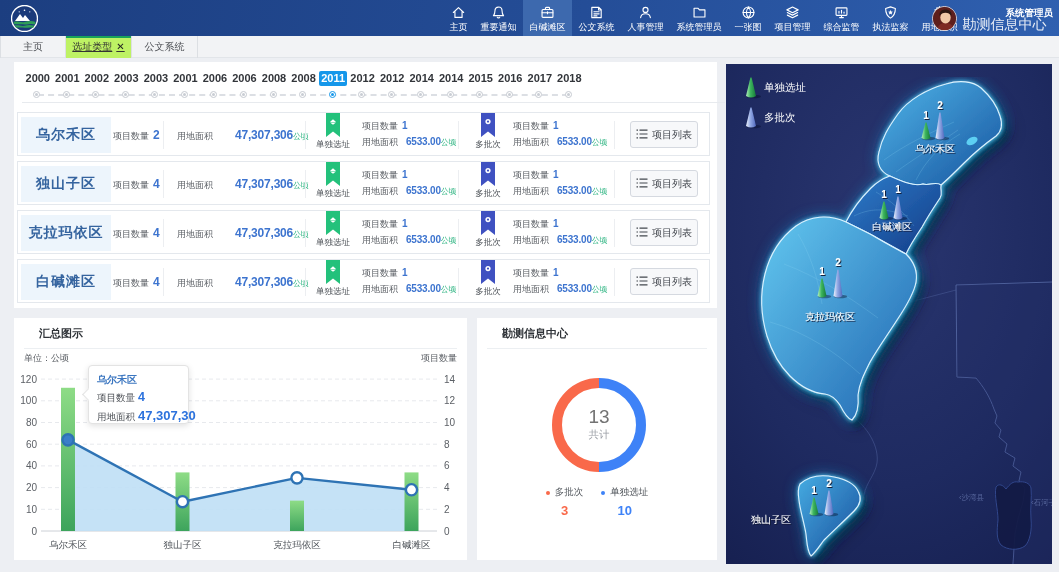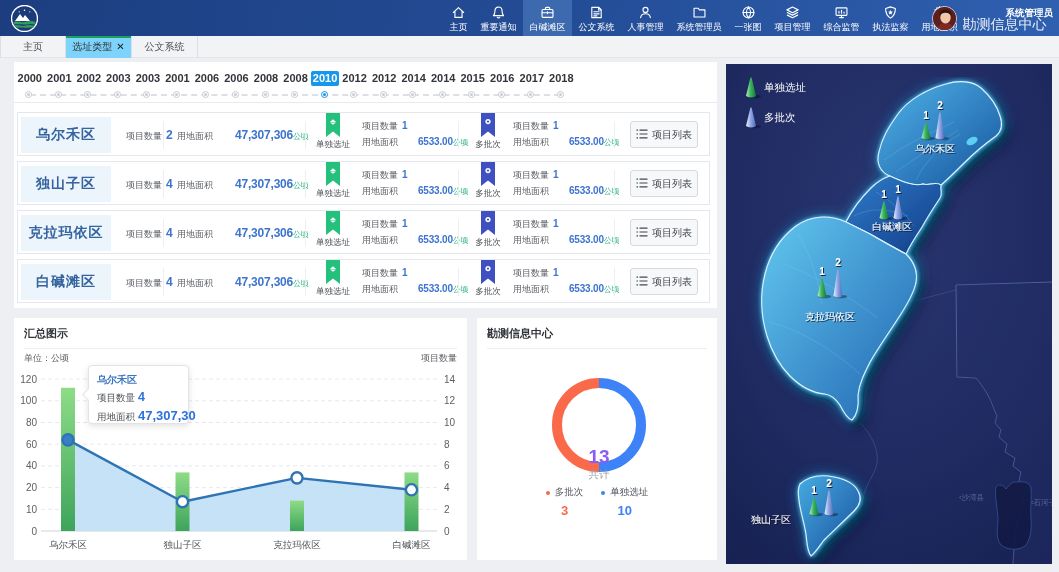--- a/index.html
+++ b/index.html
@@ -24,64 +24,64 @@
   #avatar { width:25px; height:25px; border-radius:50%; overflow:hidden; border:1px solid #e7d5d0; }
   #user-meta { margin-left:6px; }
   #user-name { font-size:9.5px; font-weight:bold; line-height:12px;margin-left:43px; }
   #user-dept { font-size:14px; opacity:.9; line-height:10px; }
 
   
   #tab-bar { position:absolute; left:0; top:36px; width:1059px; height:22px; background:#f2f3f5; border-bottom:1px solid #e2e5e9; display:flex; }
   .tab { min-width:66px; padding:0 6px; height:22px; display:flex; align-items:center; justify-content:center; gap:4px;
     font-size:10px; color:#4a4d52; border-right:1px solid #dcdfe3; cursor:pointer; position:relative; }
   .tab:first-child { border-left:1px solid #dcdfe3; }
-  .tab.active { background:#7dd3fc; color:#333; }
+  .tab.active { background:#bef264; color:#333;text-decoration:underline; }
   .tab.active::before { content:""; position:absolute; left:0; top:0; width:100%; height:2px; background:#19a35a; }
   .tab .tab-close { font-size:10px; font-weight:bold; color:#222; line-height:10px; cursor:pointer; }
 
   
   #left-panel { position:absolute; left:14px; top:62px; width:703px; height:246px; background:#fff; }
-  #timeline { position:absolute; left:0; top:0; width:703px; height:41px; border-bottom:1px solid #e7eaee; }
+  #timeline { position:absolute; left:8px; top:0; width:703px; height:41px; border-bottom:1px solid #e7eaee; }
   #years { position:absolute; left:1px; top:0; width:561px; height:41px; display:flex; }
   .year-item { flex:1; position:relative; text-align:center; cursor:pointer; }
   .year-label { position:absolute; top:9px; left:0; right:0; font-size:11px; font-weight:bold; color:#32353a; line-height:15px; }
   .year-item.selected .year-label { background:#1597ea; color:#fff; border-radius:2px; margin:0 1px; }
   .year-dot { position:absolute; left:50%; top:29px; width:7px; height:7px; margin-left:-4.5px; border-radius:50%;
     background:#fff; border:1px solid #c6cad1; z-index:2; }
   .year-dot::after { content:""; position:absolute; left:50%; top:50%; width:3px; height:3px; margin:-1.5px 0 0 -1.5px; border-radius:50%; background:#c9cdd4; }
   .year-item.selected .year-dot { border-color:#1597ea; }
   .year-item.selected .year-dot::after { background:#1597ea; }
   #dash-line { position:absolute; left:16px; top:31.5px; width:530px; border-top:2px dashed #dcdfe4; z-index:1; }
 
   
   .d-row { position:absolute; left:3px; width:693px; height:44px; background:#fff; border:1px solid #e4e8ed; display:flex; align-items:center; }
   .d-name { position:absolute; left:3px; top:4px; width:90px; height:36px; background:#edf5fc; color:#35649f; font-size:14px; font-weight:bold;
     display:flex; align-items:center; justify-content:center; letter-spacing:1px; }
   .lab { font-size:9px; color:#5c6066; }
   .val-blue { color:#3d74cf; font-weight:bold; }
-  .d-stat1 { position:absolute; left:108px; white-space:nowrap; }
+  .d-stat1 { position:absolute; left:95px; white-space:nowrap; }
   .d-stat1 .v { font-size:12px; margin-left:4px; }
   .d-div { position:absolute; top:8px; width:1px; height:28px; background:#eceef1; }
   .d-stat2 { position:absolute; left:159px; white-space:nowrap; }
   .d-stat2 .v { font-size:12px; margin-left:22px; letter-spacing:-0.2px; }
   .unit-green { color:#28b27e; font-size:8px; font-weight:normal; }
   .ribbon-block { position:absolute; top:0; width:36px; text-align:center; }
   .ribbon-block svg { display:block; margin:0 auto; }
   .ribbon-label { font-size:8.5px; color:#4e5359; margin-top:1px; white-space:nowrap; }
   .mini-stats { position:absolute; font-size:8px; line-height:15px; white-space:nowrap; }
   .mini-stats .r1 .v { font-size:10px; margin-left:4px; }
-  .mini-stats .r2 .v { font-size:10px; margin-left:20px; letter-spacing:-0.2px; }
+  .mini-stats .r2 .v { font-size:10px; margin-left:8px; letter-spacing:-0.2px; }
   .list-btn { position:absolute; left:612px; top:8px; width:68px; height:27px; border:1px solid #d5d9e0; border-radius:3px; background:#f7f8fa;
     font-size:10px; color:#43474e; display:flex; align-items:center; justify-content:center; gap:4px; cursor:pointer; }
 
   
   .card { position:absolute; top:318px; height:242px; background:#fff; }
   #chart-card { left:14px; width:453px; }
   #pie-card { left:477px; width:240px; }
-  .card-title { position:absolute; left:10px; top:8px; font-size:11px; font-weight:bold; color:#2f3338; }
+  .card-title { position:absolute; left:25px; top:8px; font-size:11px; font-weight:bold; color:#2f3338; }
   .card-hr { position:absolute; left:10px; top:30px; height:1px; background:#eceff2; }
   #chart-card .card-hr { width:433px; }
   #pie-card .card-hr { width:220px; }
   .axis-cap { position:absolute; top:34px; font-size:9px; color:#5c6066; }
   #cap-left { left:10px; }
   #cap-right { right:10px; }
   #line-chart-svg { position:absolute; left:0; top:46px; }
 
   
   #chart-tooltip { position:absolute; left:74px; top:47px; width:101px; height:59px; background:#fff; border:1px solid #e3e3e3; border-radius:4px;
@@ -90,21 +90,21 @@
     border-left:1px solid #e3e3e3; border-bottom:1px solid #e3e3e3; transform:rotate(45deg); }
   #tt-title { font-size:10px; font-weight:bold; color:#3b76c0; line-height:15px; margin-top:2px; }
   .tt-row { line-height:17px; white-space:nowrap; }
   .tt-row .lab { font-size:9.5px; color:#4b4f55; }
   #tt-v1 { font-size:12.5px; font-weight:bold; color:#2c72dd; margin-left:3px; }
   #tt-v2 { font-size:13px; font-weight:bold; color:#2c72dd; margin-left:3px; }
 
   
   #donut-svg { position:absolute; left:0; top:40px; }
   #donut-center { position:absolute; left:72px; top:88px; width:100px; text-align:center; }
-  #donut-total { font-size:19px; font-weight:bold; color:#8b5cf6; line-height:21px;margin-top:40px; }
+  #donut-total { font-size:19px; font-weight:normal; color:#737373; line-height:21px; }
   #donut-total-label { font-size:10.5px; color:#9a9ea5; line-height:14px; }
   #pie-legend { position:absolute; left:0; top:168px; width:240px; display:flex; justify-content:center; gap:18px; }
   .pl-item { text-align:center; }
   .pl-top { font-size:9.5px; color:#4e5359; display:flex; align-items:center; gap:5px; }
   .pl-dot { width:4px; height:4px; border-radius:50%; display:inline-block; }
   .pl-val { font-size:13px; font-weight:bold; margin-top:4px; }
 
   
   #map-panel { position:absolute; left:726px; top:64px; width:326px; height:500px; }
   #map-svg { display:block; }
@@ -288,21 +288,21 @@
           </div>
           <div class="year-item">
             <span class="year-label">2008</span>
                  <span class="year-dot"></span>
           </div>
           <div class="year-item">
             <span class="year-label">2008</span>
                  <span class="year-dot"></span>
           </div>
           <div class="year-item selected">
-            <span class="year-label">2010</span>
+            <span class="year-label">2011</span>
                  <span class="year-dot"></span>
           </div>
           <div class="year-item">
             <span class="year-label">2012</span>
                  <span class="year-dot"></span>
           </div>
           <div class="year-item">
             <span class="year-label">2012</span>
                  <span class="year-dot"></span>
           </div>

